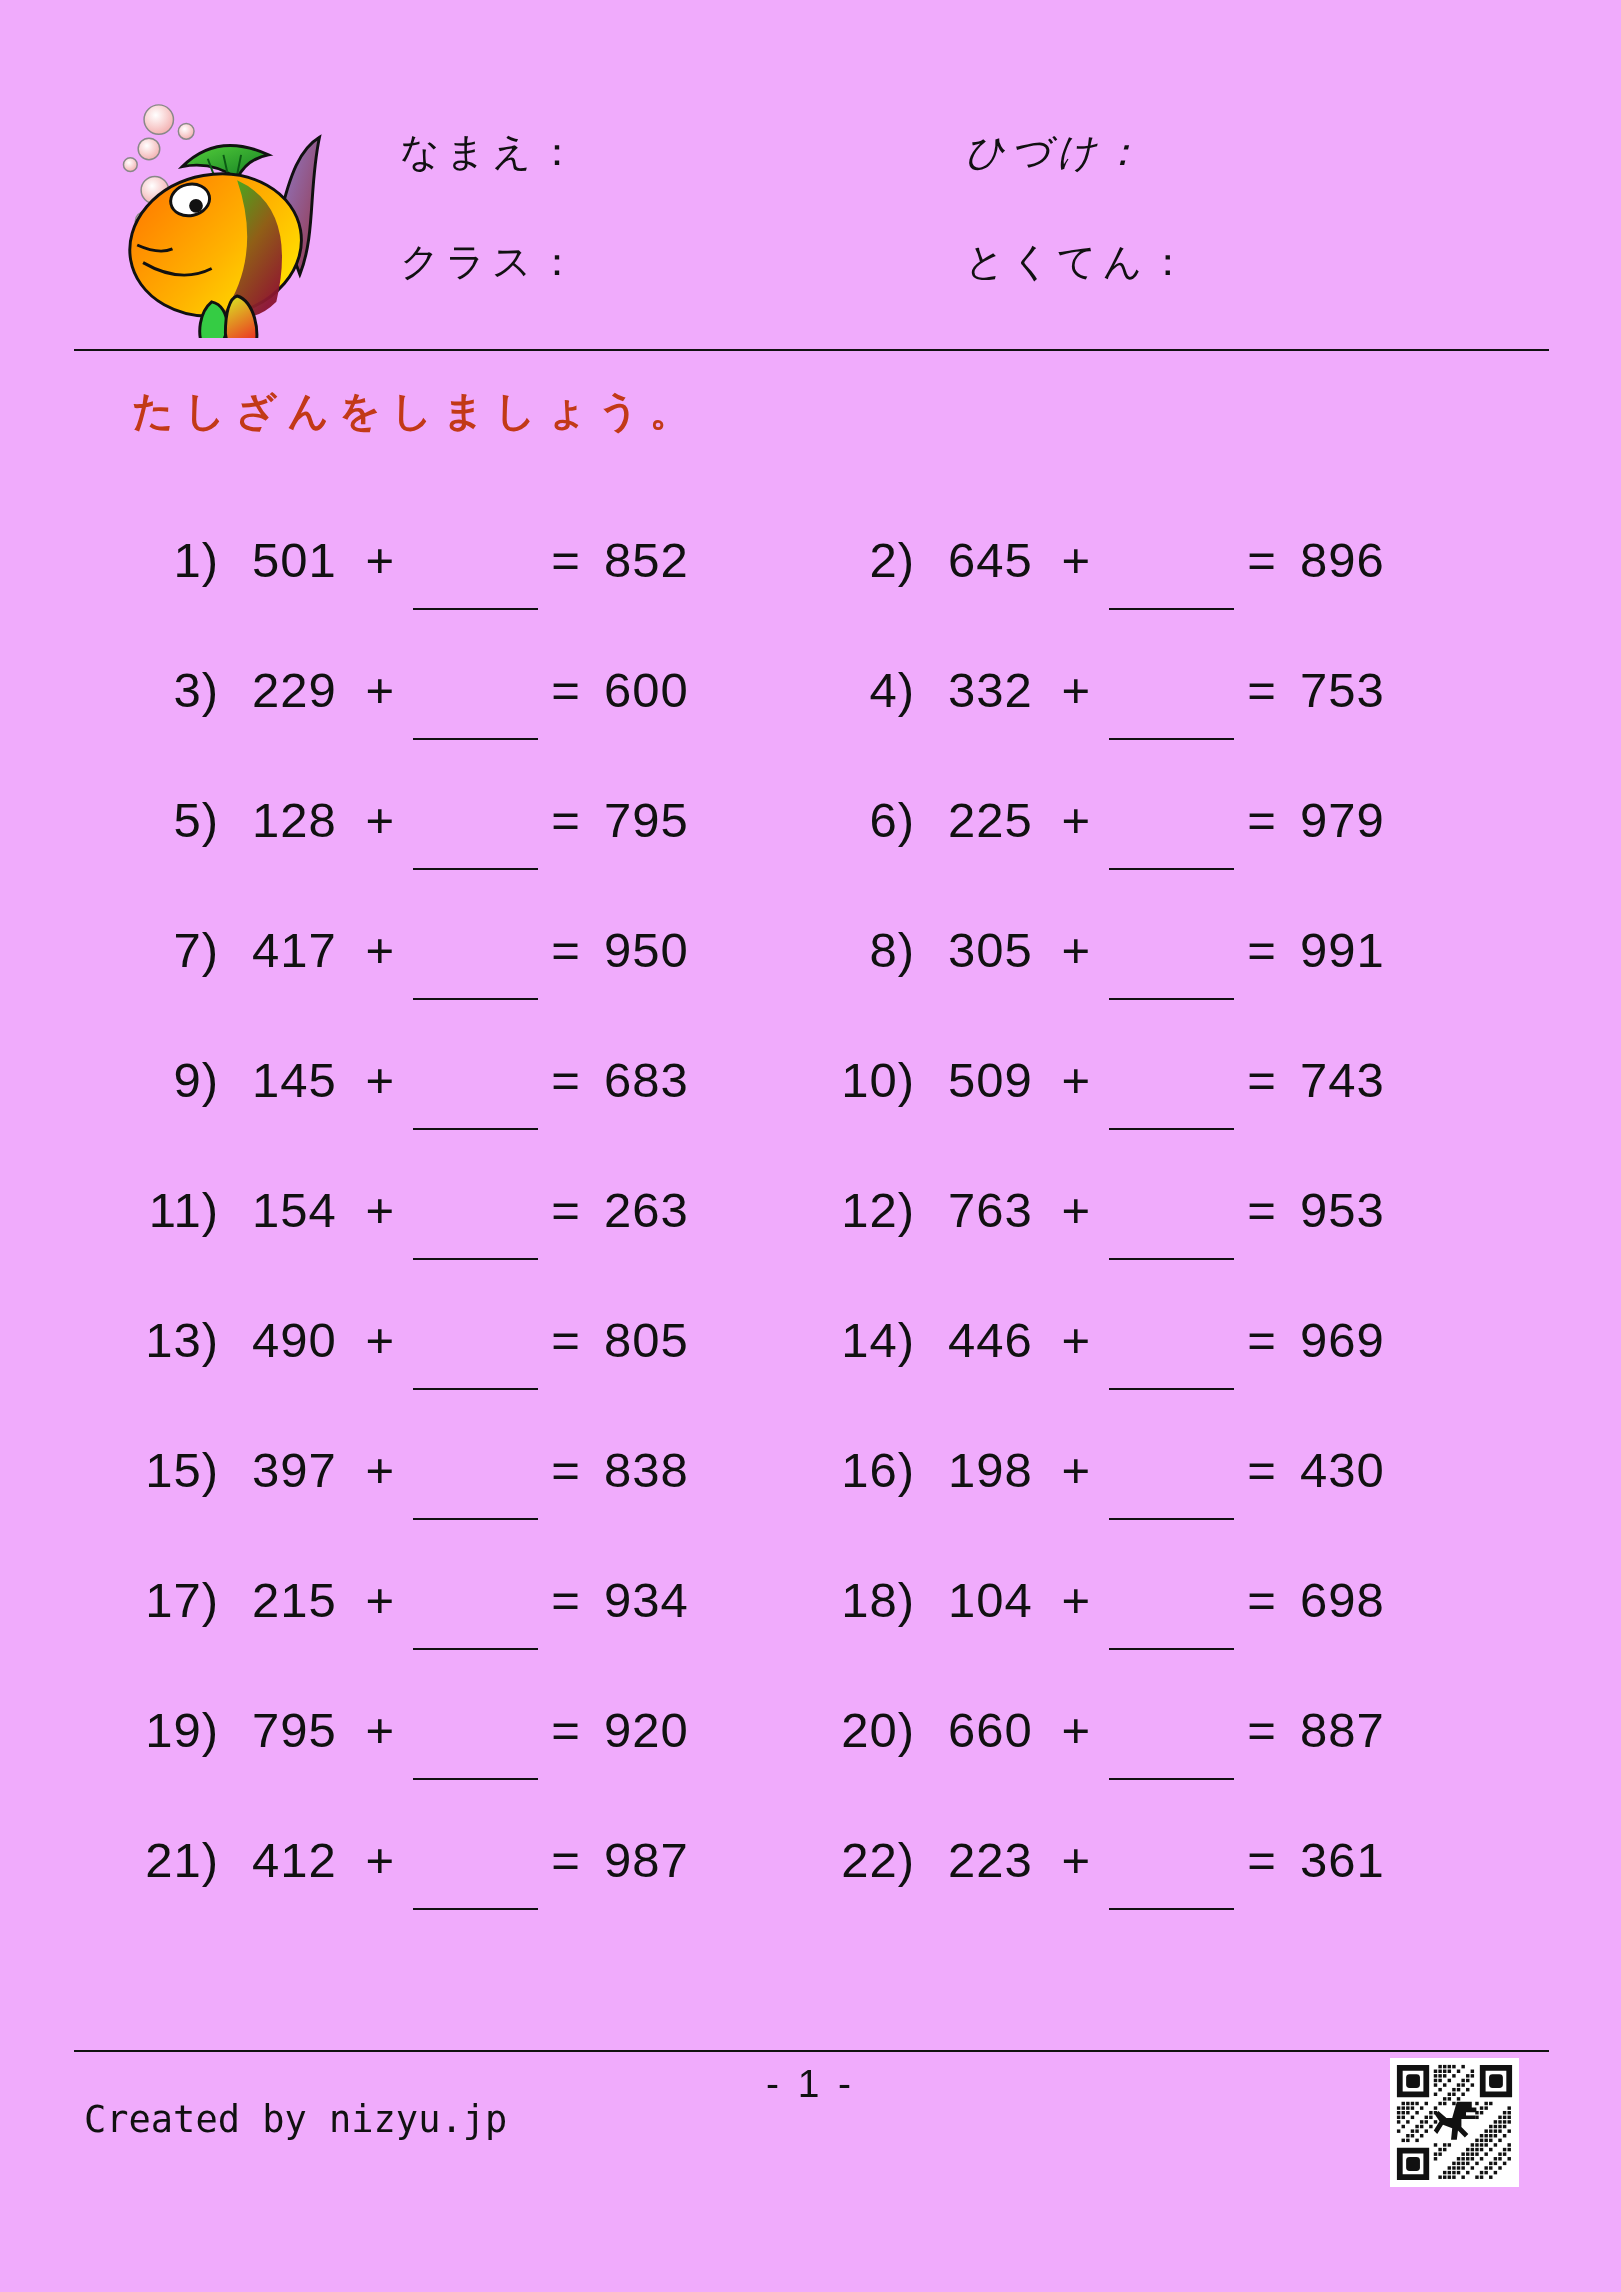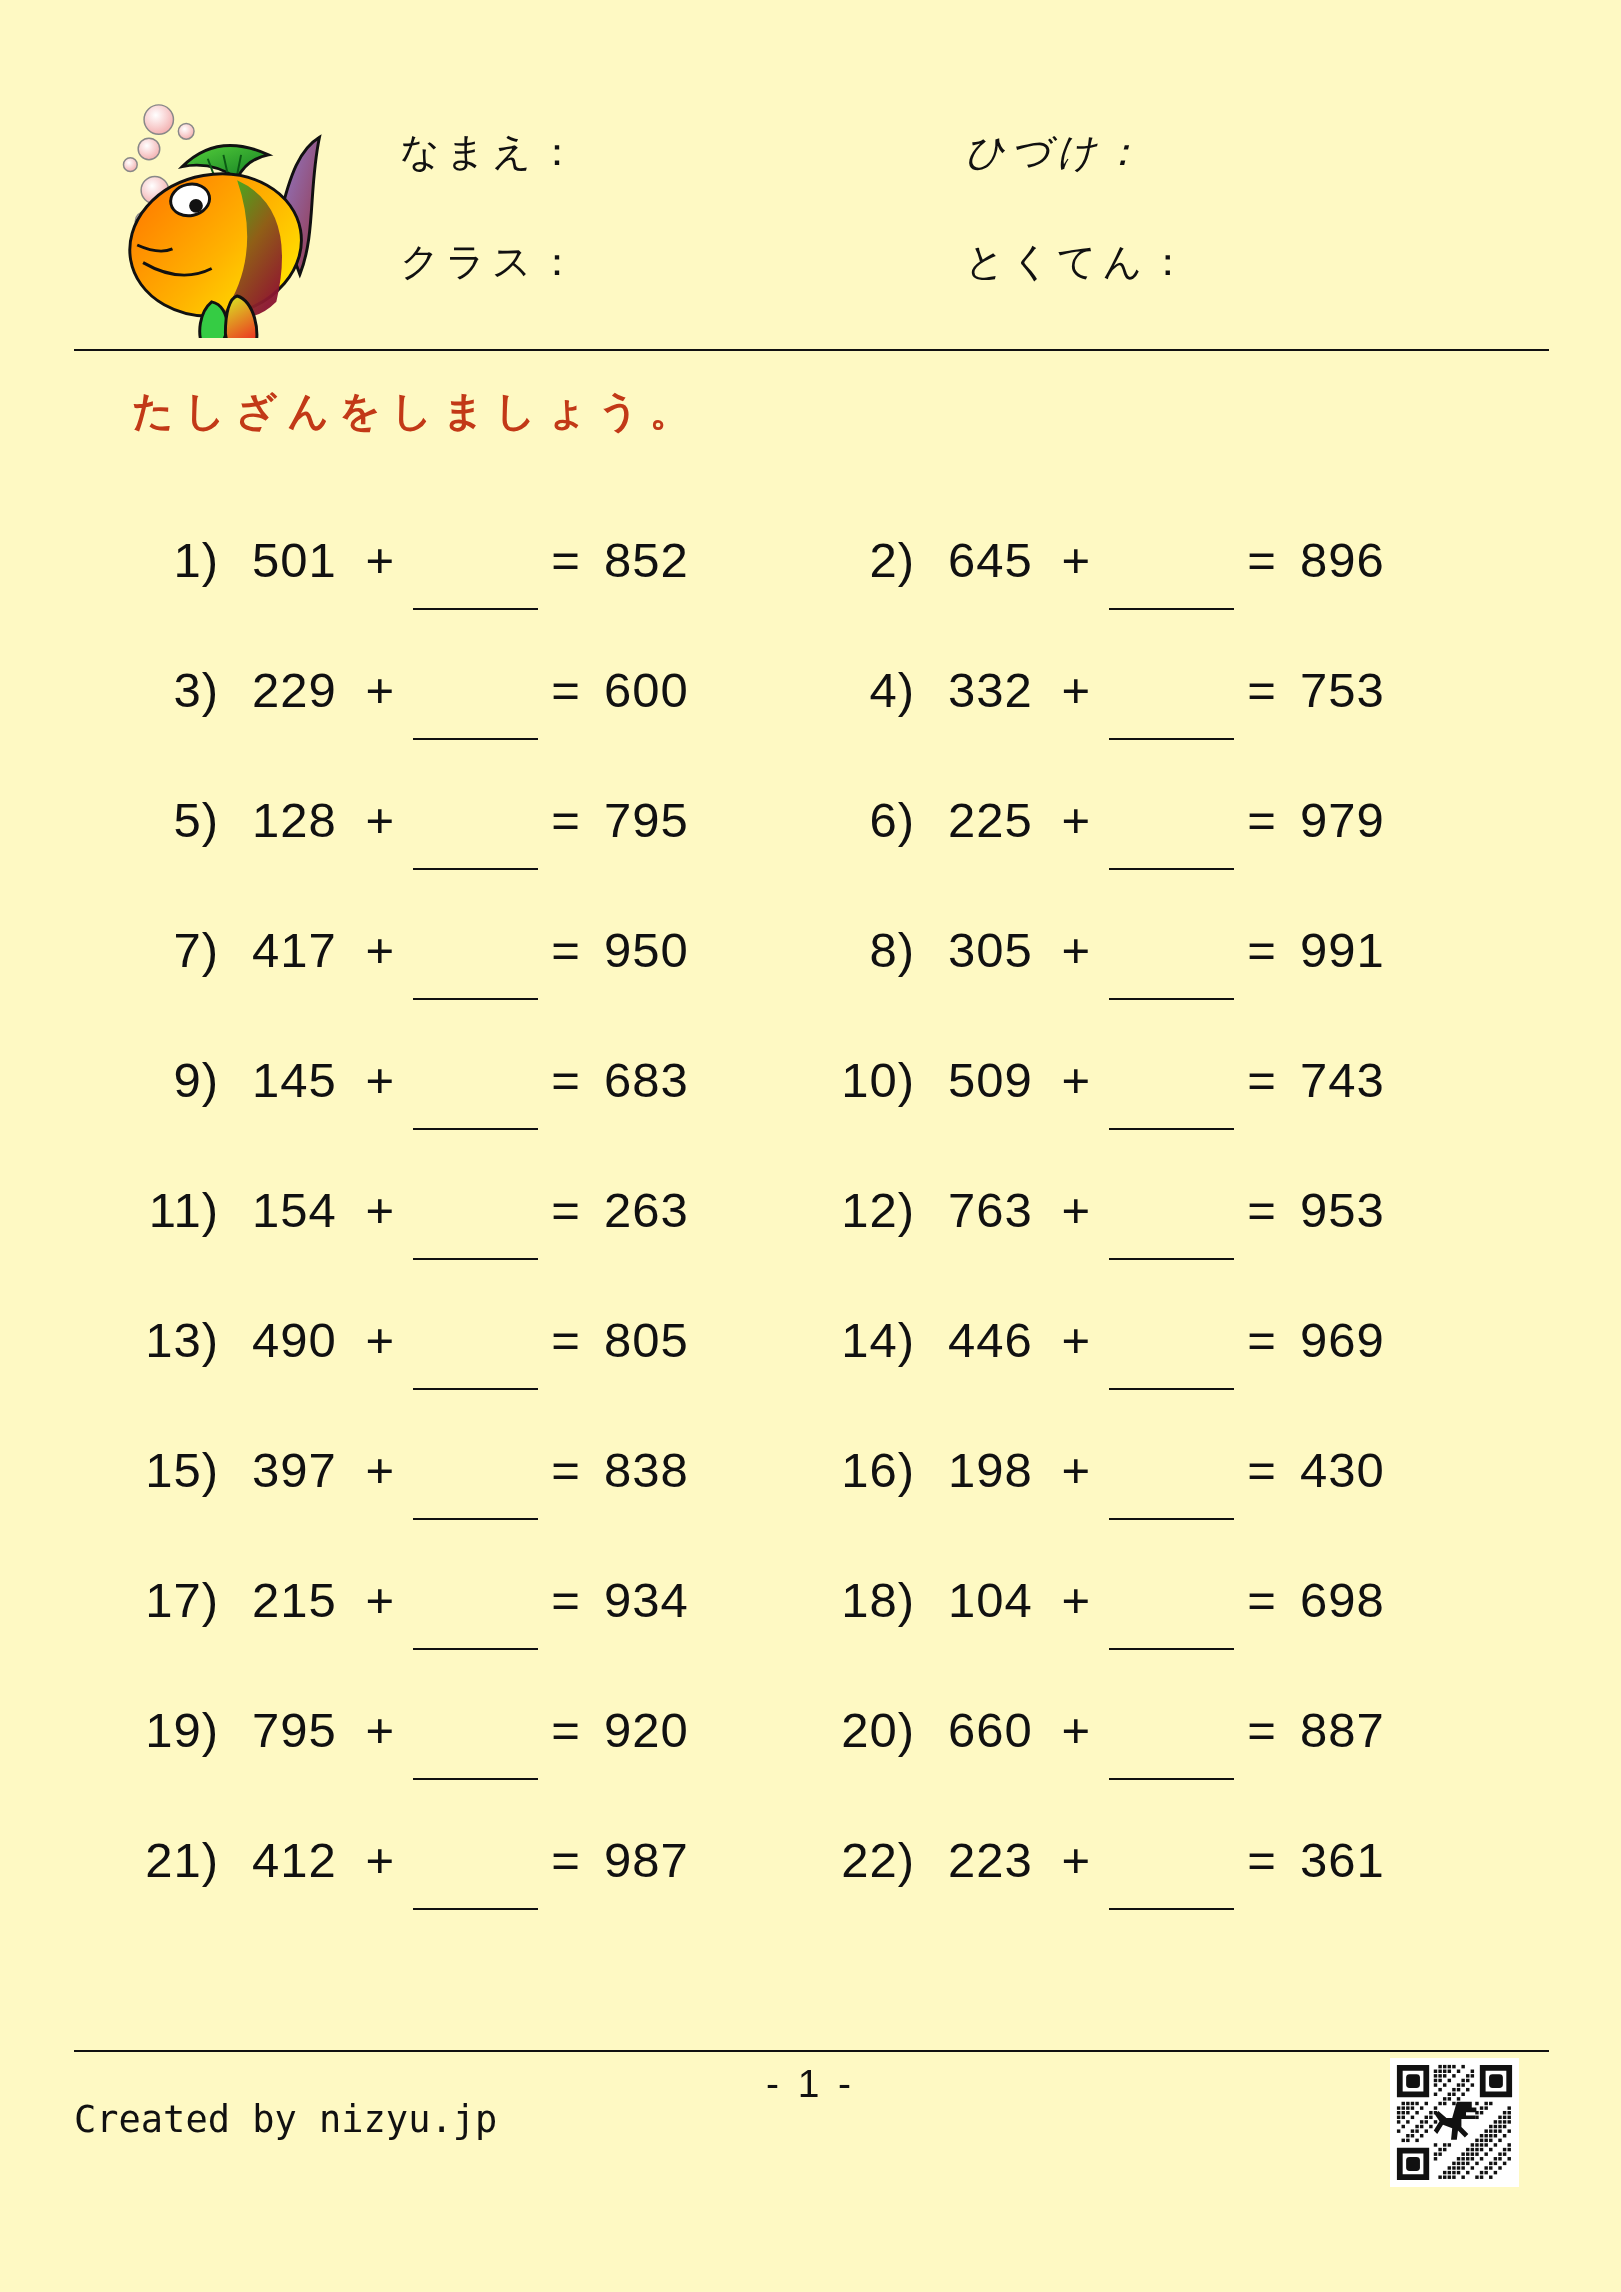--- a/index.html
+++ b/index.html
@@ -1,17 +1,17 @@
 <!DOCTYPE html>
 <html><head>
 <meta charset="utf-8">
 <style>
   html,body{margin:0;padding:0;background:#ffffff;}
   body{width:1621px;height:2293px;position:relative;font-family:"Liberation Sans",sans-serif;color:#111;}
-  .page{position:absolute;inset:0;background:#fef9c3;overflow:hidden;}
+  .page{position:absolute;inset:0;background:#f0abfc;overflow:hidden;}
 
   
   .fish{position:absolute;left:98px;top:98px;width:245px;height:240px;}
   .hfield{position:absolute;font-size:39px;letter-spacing:5.9px;white-space:nowrap;}
   .f-name {left:400px;top:125px;}
   .f-class{left:400px;top:235px;}
   .f-date {left:965px;top:125px;font-style:italic;}
   .f-score{left:965px;top:235px;}
   .divider{position:absolute;left:74px;width:1475px;height:0;border-top:2.9px solid #111;}
   .div-top{top:349px;}
@@ -25,21 +25,21 @@
   .problem{height:130px;box-sizing:border-box;padding-top:21.6px;display:flex;align-items:baseline;font-size:49px;letter-spacing:1px;white-space:nowrap;}
   .qnum{display:inline-block;width:82px;text-align:right;}
   .operand{display:inline-block;min-width:86px;margin-left:33px;}
   .plus{margin-left:27.4px;}
   .blank{display:inline-block;width:125px;height:3.9px;border-bottom:2.9px solid #111;position:relative;top:33px;margin-left:17.6px;}
   .eq{margin-left:13.7px;}
   .sum{margin-left:23px;}
 
   
   .pagenum{position:absolute;left:0;right:0;top:2062px;text-align:center;font-size:39px;letter-spacing:3.9px;}
-  .credit{position:absolute;left:74px;top:2098px;font-size:37px;font-family:"DejaVu Sans Mono",monospace;}
+  .credit{position:absolute;left:84px;top:2098px;font-size:37px;font-family:"DejaVu Sans Mono",monospace;}
   .qr{position:absolute;left:1390px;top:2058px;width:129px;height:129px;}
   .qr svg{width:100%;height:100%;}
 </style>
 </head>
 <body>
 
 <div class="page">
 
   <div class="fish">
     <svg viewBox="0 0 250 245" xmlns="http://www.w3.org/2000/svg">

